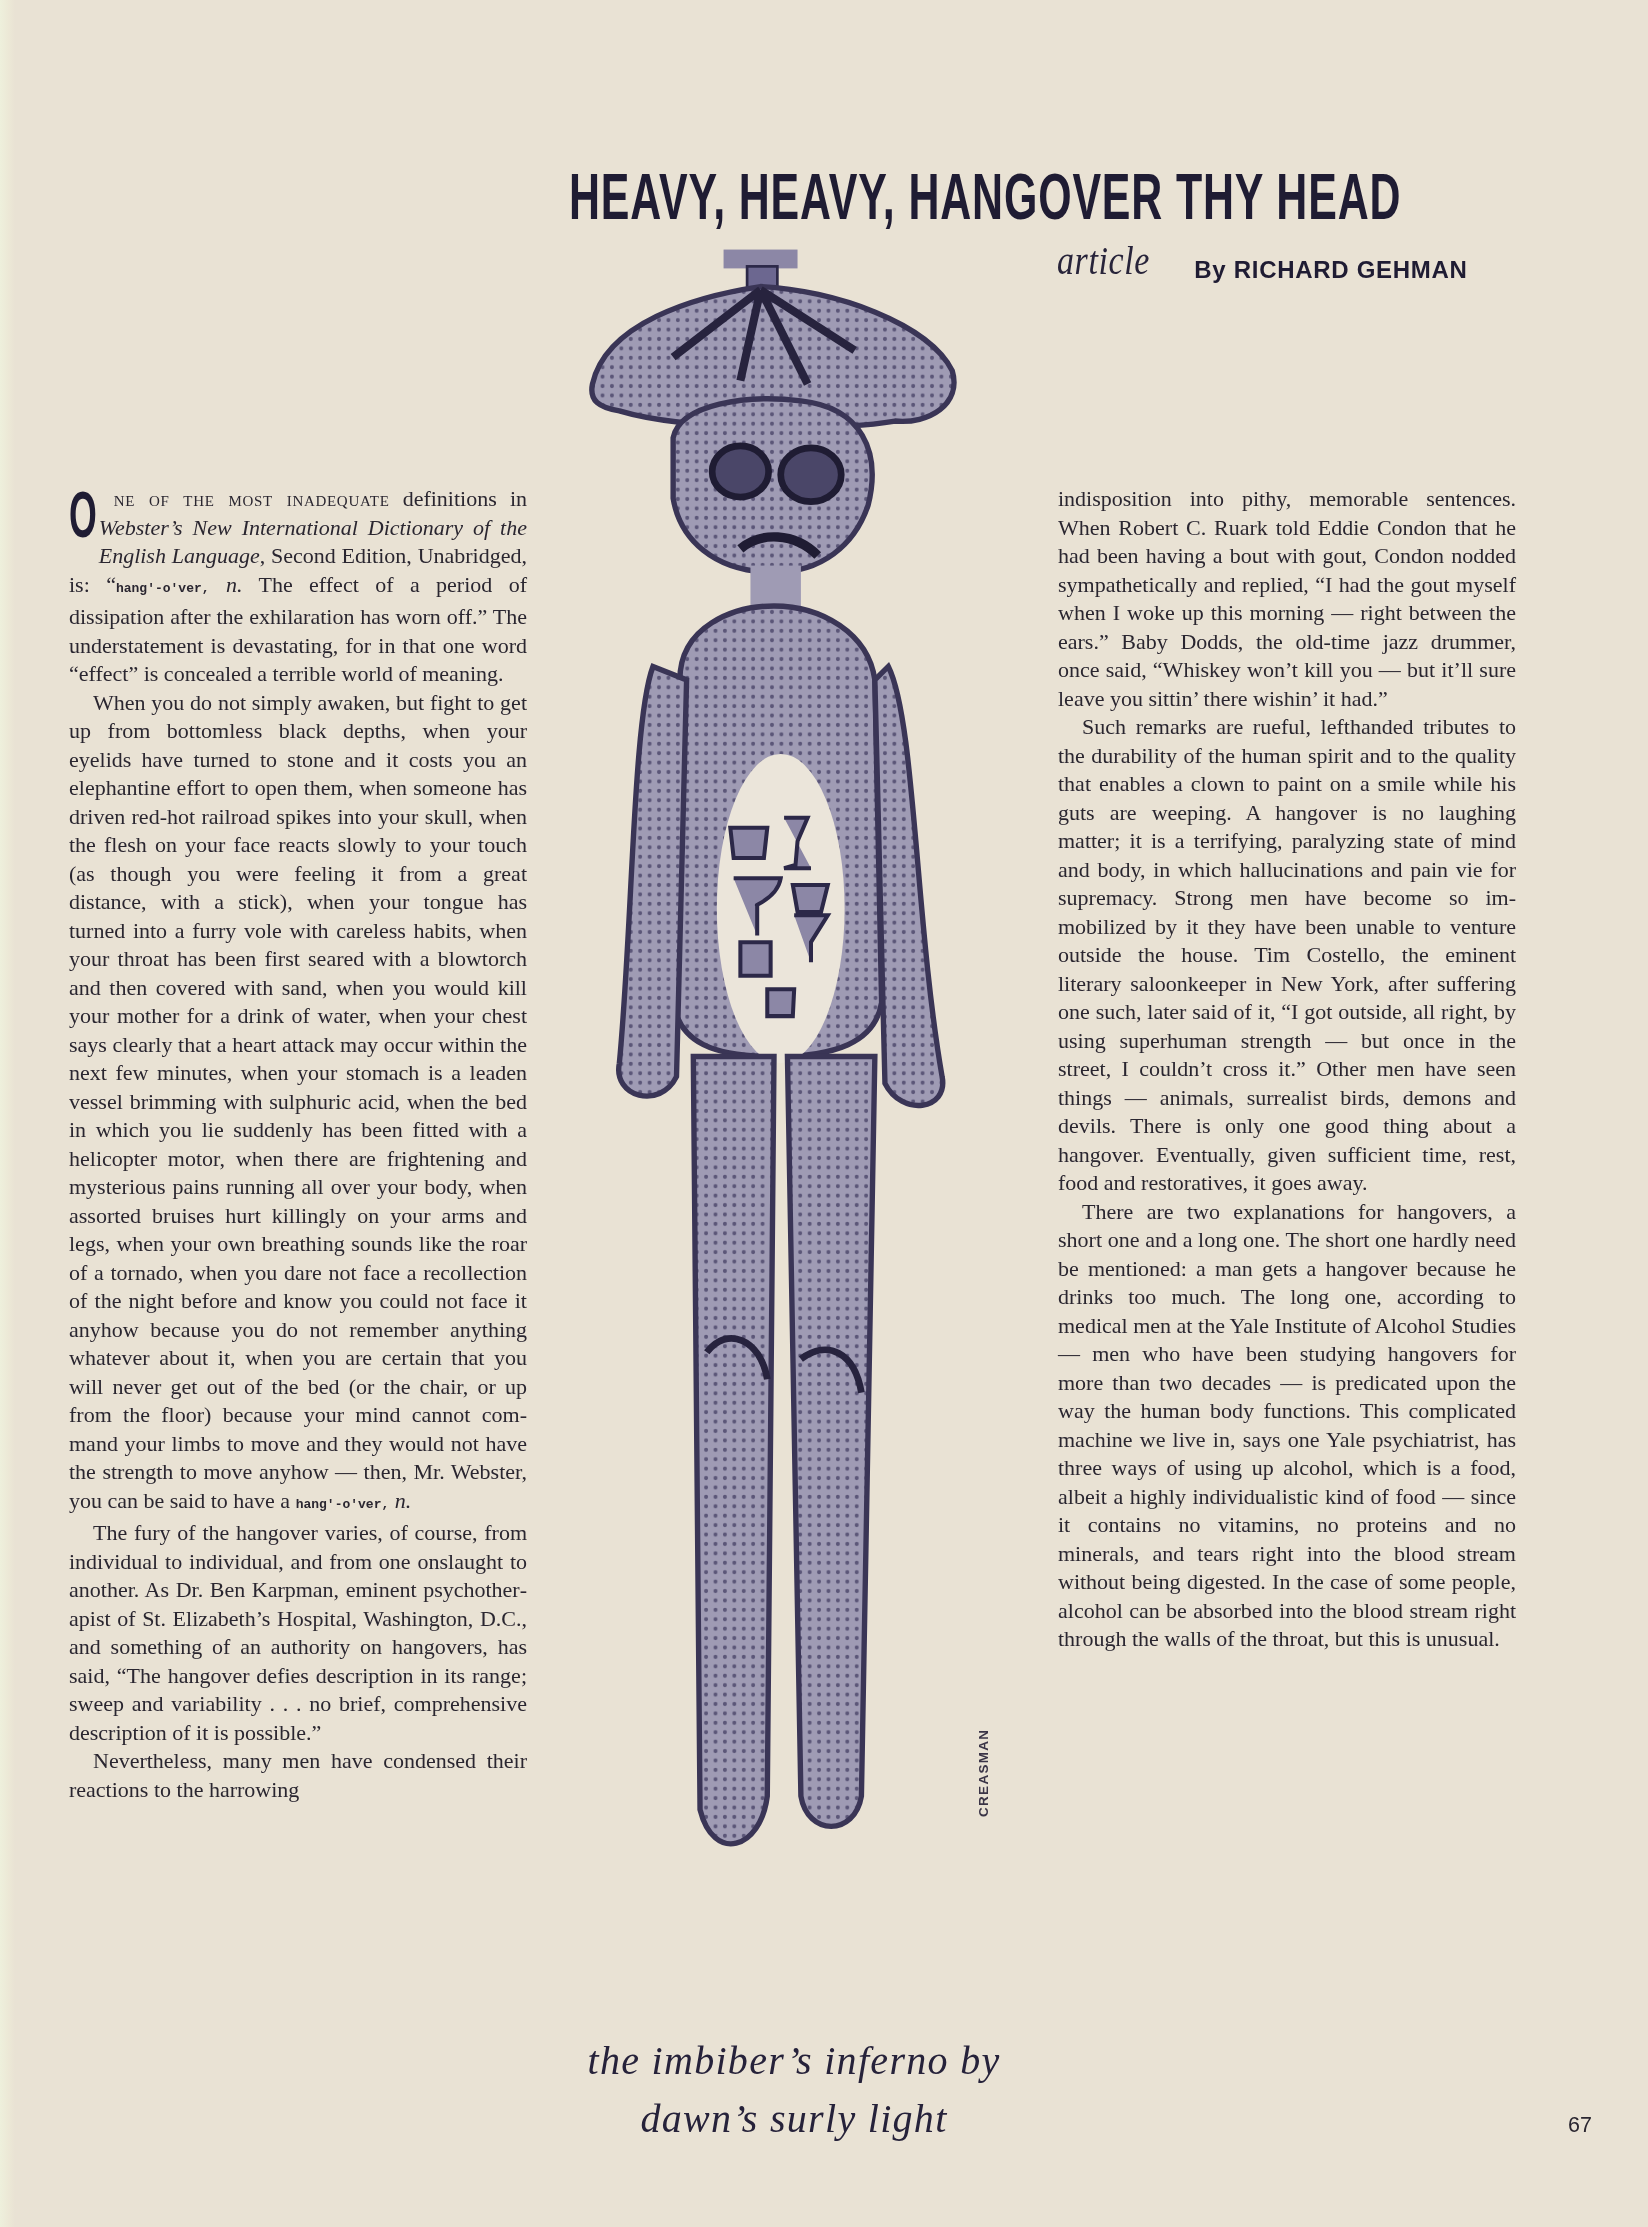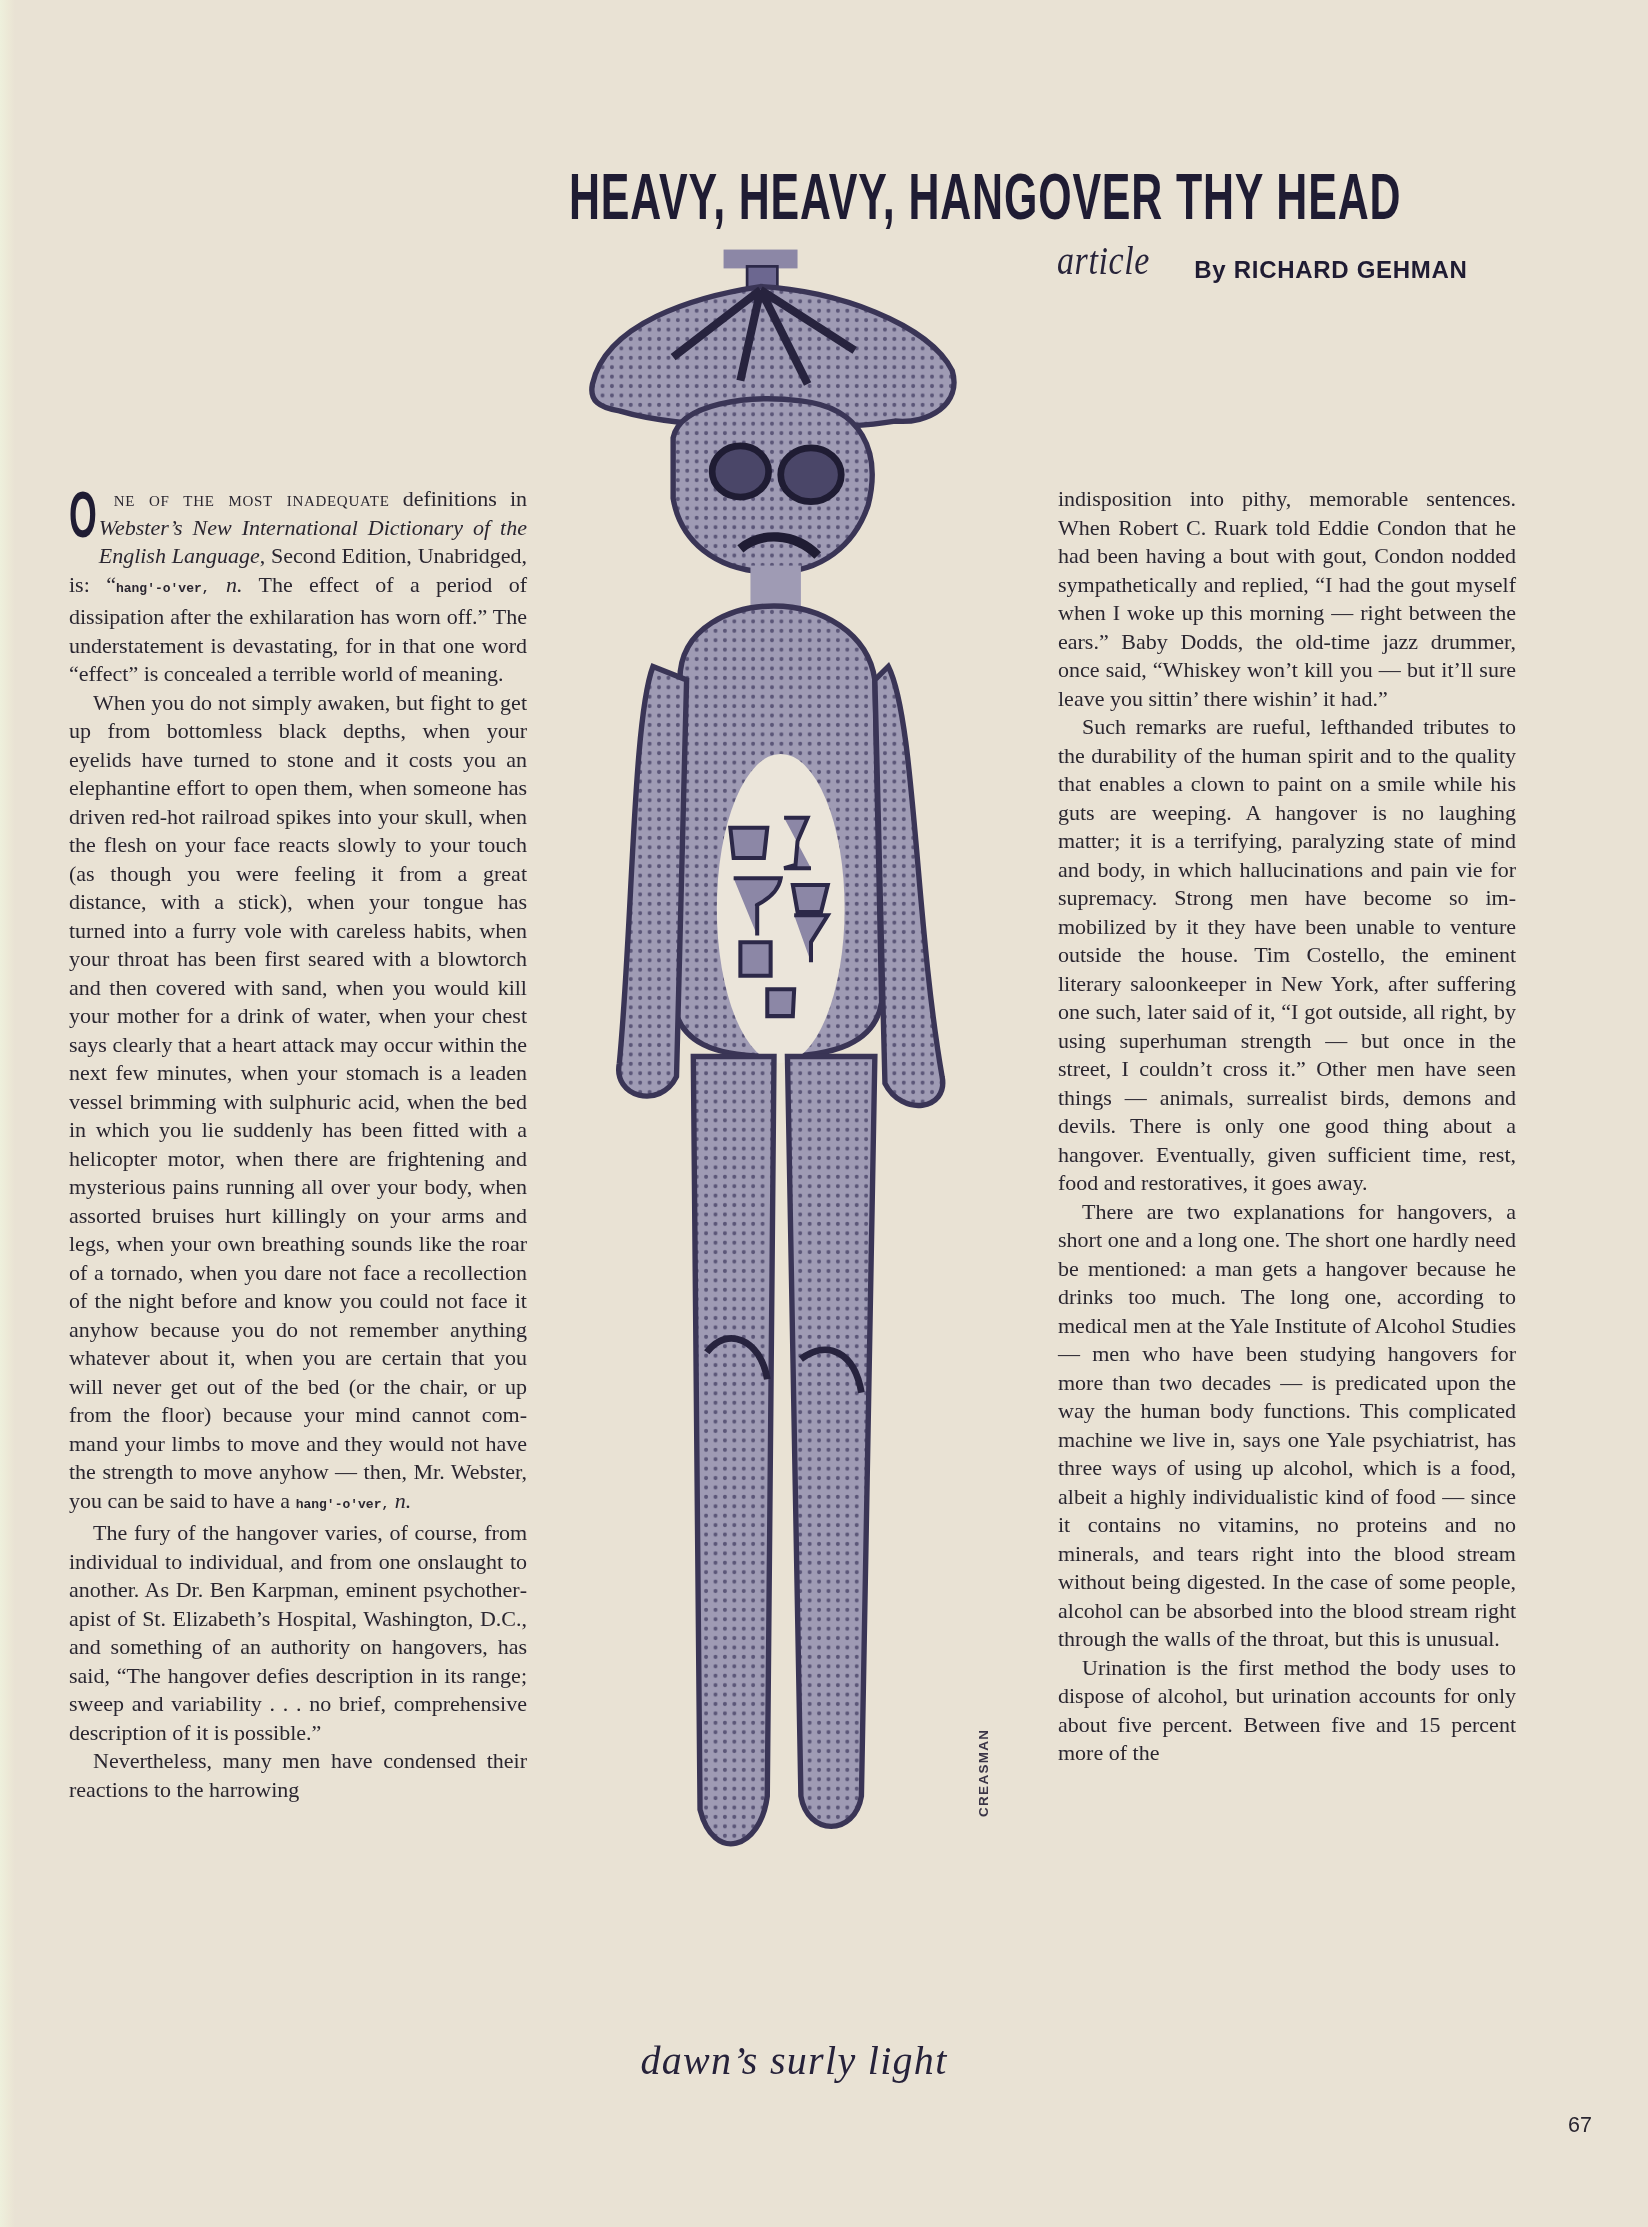--- a/index.html
+++ b/index.html
@@ -131,24 +131,24 @@
   <path d="M460,620 C500,700 500,1000 540,1230 C550,1280 480,1290 455,1240 L440,640 Z" fill="url(#dots)" stroke="#3a3556" stroke-width="8"></path>
 
   <path d="M170,1200 L290,1200 L280,2300 C270,2380 200,2400 180,2320 Z" fill="url(#dots)" stroke="#3a3556" stroke-width="8"></path>
   <path d="M310,1200 L440,1200 L420,2300 C410,2360 340,2360 330,2300 Z" fill="url(#dots)" stroke="#3a3556" stroke-width="8"></path>
   <path d="M190,1640 C220,1600 270,1620 280,1680 M330,1650 C370,1620 410,1640 420,1700" stroke="#27233e" stroke-width="10" fill="none"></path>
 </svg>
 
 <div class="credit">CREASMAN</div>
 
 <div class="caption">
+  <div>the imbiber’s inferno by</div>
   <div>dawn’s surly light</div>
 </div>
 
 <div class="col col-right">
   <p class="first">indisposition into pithy, memorable sentences. When Robert C. Ruark told Eddie Condon that he had been having a bout with gout, Condon nodded sym­pathetically and replied, “I had the gout myself when I woke up this morning — right between the ears.” Baby Dodds, the old-time jazz drummer, once said, “Whiskey won’t kill you — but it’ll sure leave you sittin’ there wishin’ it had.”</p>
   <p>Such remarks are rueful, lefthanded tributes to the durability of the human spirit and to the quality that enables a clown to paint on a smile while his guts are weeping. A hangover is no laughing matter; it is a terrifying, para­lyzing state of mind and body, in which hallucinations and pain vie for suprem­acy. Strong men have become so im­mobilized by it they have been unable to venture outside the house. Tim Cos­tello, the eminent literary saloonkeeper in New York, after suffering one such, later said of it, “I got outside, all right, by using superhuman strength — but once in the street, I couldn’t cross it.” Other men have seen things — ani­mals, surrealist birds, demons and devils. There is only one good thing about a hangover. Eventually, given sufficient time, rest, food and restoratives, it goes away.</p>
   <p>There are two explanations for hang­overs, a short one and a long one. The short one hardly need be mentioned: a man gets a hangover because he drinks too much. The long one, according to medical men at the Yale Institute of Alcohol Studies — men who have been studying hangovers for more than two decades — is predicated upon the way the human body functions. This compli­cated machine we live in, says one Yale psychiatrist, has three ways of using up alcohol, which is a food, albeit a highly individualistic kind of food — since it contains no vitamins, no proteins and no minerals, and tears right into the blood stream without being digested. In the case of some people, alcohol can be ab­sorbed into the blood stream right through the walls of the throat, but this is unusual.</p>
-  <p>Urination is the first method the body uses to dispose of alcohol, but urination accounts for only about five percent. Be­tween five and 15 percent more of the</p>
 </div>
 
 <div class="pageno">67</div>
 
 
 </body></html>

